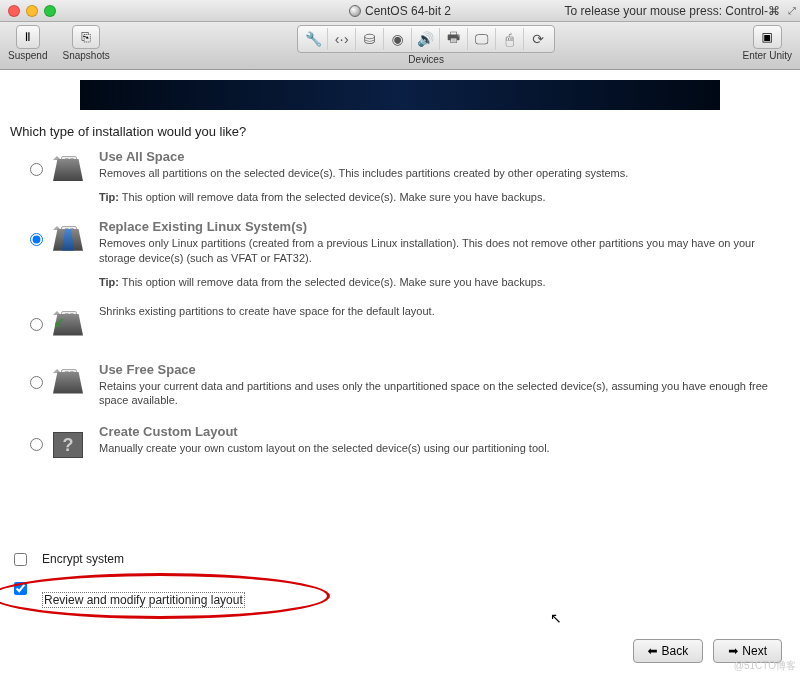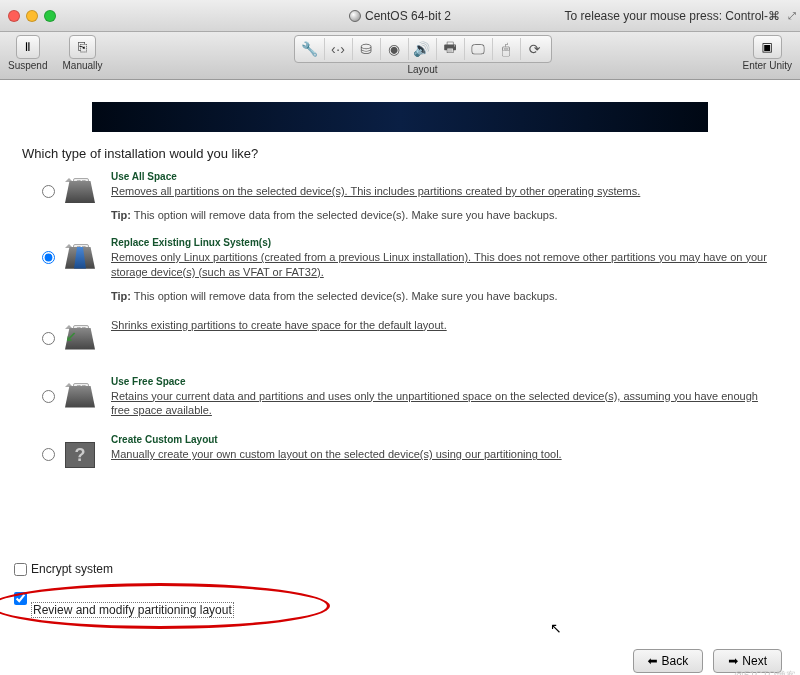--- a/index.html
+++ b/index.html
@@ -1,54 +1,54 @@
 <!DOCTYPE html>
 <html><head>
   <meta charset="utf-8">
   <style>
     * { margin: 0; padding: 0; box-sizing: border-box; }
     body { font-family: "Lucida Grande", "Helvetica Neue", sans-serif; font-size: 12px; background: #fff; width: 800px; height: 675px; overflow: hidden; position: relative; }
-    .titlebar { height: 32px; background: linear-gradient(#eeeeee, #d6d6d6); display: flex; align-items: center; border-bottom: 1px solid #aaa; position: relative; }
+    .titlebar { height: 22px; background: linear-gradient(#eeeeee, #d6d6d6); display: flex; align-items: center; border-bottom: 1px solid #aaa; position: relative; }
     .traffic { display: flex; gap: 6px; padding-left: 8px; }
     .tl { width: 12px; height: 12px; border-radius: 50%; border: 1px solid rgba(0,0,0,0.2); }
     .tl.r { background: #ff5f57; } .tl.y { background: #febc2e; } .tl.g { background: #28c840; }
     .title-center { position: absolute; left: 50%; transform: translateX(-50%); display: flex; align-items: center; gap: 4px; color: #333; font-size: 12px; }
     .title-disk { width: 12px; height: 12px; border-radius: 50%; background: radial-gradient(circle at 35% 35%, #fff, #888); border: 1px solid #666; }
     .title-right { position: absolute; right: 20px; color: #333; font-size: 12px; text-align: center; }
     .expand-icon { position: absolute; right: 4px; color: #555; font-size: 10px; }
     .toolbar { height: 48px; background: linear-gradient(#eaeaea, #c9c9c9); border-bottom: 1px solid #999; display: flex; align-items: flex-start; justify-content: space-between; padding: 3px 8px 0; }
     .tb-group { display: flex; flex-direction: column; align-items: center; }
     .tb-icons { display: flex; gap: 0; border: 1px solid #aaa; border-radius: 4px; background: linear-gradient(#fafafa,#dedede); padding: 2px; }
     .tb-icons.single { padding: 4px 8px; }
     .tb-btn { width: 28px; height: 22px; display: flex; align-items: center; justify-content: center; color: #555; font-size: 14px; border-right: 1px solid #ccc; cursor: pointer; }
     .tb-btn:last-child { border-right: none; }
     .tb-label { font-size: 10px; color: #333; margin-top: 1px; }
     .tb-left { display: flex; gap: 15px; }
     .tb-mid { display: flex; flex-direction: column; align-items: center; }
-    .content { padding: 12px; background: #fff; height: calc(675px - 70px); position: relative; overflow: hidden; }
+    .content { padding: 0; background: #fff; height: calc(675px - 70px); position: relative; overflow: hidden; }
     .top-banner { height: 30px; margin: 10px 80px 10px 80px; background: linear-gradient(90deg, #000814, #0a1f44, #000814); }
     .question { font-size: 13px; color: #222; padding: 4px 10px 10px; }
     .options { padding: 0 10px 0 30px; }
     .opt { display: flex; align-items: flex-start; gap: 10px; margin-bottom: 16px; }
     .radio-col { padding-top: 14px; }
     .icon-col { width: 36px; padding-top: 0; }
     .os-icon { width: 34px; height: 32px; position: relative; }
     .os-label { position: absolute; top: -3px; left: 8px; background: #eee; border: 1px solid #aaa; border-radius: 2px; font-size: 7px; padding: 0 2px; color: #888; }
     .os-tri { position: absolute; top: -3px; left: 0; width: 0; height: 0; border-left: 4px solid transparent; border-right: 4px solid transparent; border-bottom: 4px solid #aaa; }
     .disk-body { width: 30px; height: 22px; background: linear-gradient(#888, #444); clip-path: polygon(15% 0, 85% 0, 100% 100%, 0 100%); margin-top: 10px; position: relative; }
     .disk-body.blue::before { content: ""; position: absolute; inset: 0; background: linear-gradient(#4a88d6, #1a4a8a); clip-path: polygon(40% 0, 60% 0, 70% 100%, 30% 100%); }
     .disk-body.greenarrow::after { content: "↙"; position: absolute; left: 0; top: 0; color: #3a8a3a; font-size: 14px; font-weight: bold; }
     .qmark { width: 30px; height: 26px; background: #666; border: 1px solid #444; color: #ccc; display: flex; align-items: center; justify-content: center; font-size: 18px; font-weight: bold; margin-top: 8px; }
     .text-col { flex: 1; }
-    .opt-title { font-size: 10px; font-weight: bold; color: #14532d; margin-bottom: 2px; }
-    .opt-desc { font-size: 11px; color: #444; line-height: 1.35; text-decoration: underline; }
+    .opt-title { font-size: 13px; font-weight: bold; color: #737373; margin-bottom: 2px; }
+    .opt-desc { font-size: 11px; color: #444; line-height: 1.35; }
     .opt-tip { font-size: 11px; color: #444; margin-top: 10px; }
     .opt-tip b { font-weight: bold; }
     .checkboxes { position: absolute; left: 14px; bottom: 65px; font-size: 12px; color: #222; }
-    .cb-row { display: flex; align-items: center; gap: 4px; margin-bottom: 2px; }
+    .cb-row { display: flex; align-items: center; gap: 15px; margin-bottom: 2px; }
     .cb-row.highlighted { position: relative; }
     .cb-row.highlighted span { border: 1px dotted #777; padding: 0 1px; margin-top: 24px; }
     .red-oval { position: absolute; left: -10px; bottom: 56px; width: 340px; height: 46px; border: 3px solid #d40000; border-radius: 50%; pointer-events: none; }
     .footer { position: absolute; bottom: 12px; right: 18px; display: flex; gap: 10px; }
     .nav-btn { background: linear-gradient(#f6f6f6,#e0e0e0); border: 1px solid #999; border-radius: 4px; padding: 4px 14px; font-size: 12px; display: flex; align-items: center; gap: 4px; cursor: pointer; }
     .cursor { position: absolute; left: 550px; top: 540px; font-size: 14px; color: #000; }
     .watermark { position: absolute; right: 4px; bottom: 2px; font-size: 10px; color: #ccc; margin-left: 20px; }
     input[type=radio], input[type=checkbox] { cursor: pointer; }
   </style>
 </head>
@@ -73,36 +73,36 @@
     <div class="tb-group">
       <div class="tb-icons single">
           <span>Ⅱ</span>
         </div>
       <div class="tb-label">Suspend</div>
     </div>
     <div class="tb-group">
       <div class="tb-icons single">
           <span>⎘</span>
         </div>
-      <div class="tb-label">Manually</div>
+      <div class="tb-label">Snapshots</div>
     </div>
   </div>
   <div class="tb-mid">
     <div class="tb-icons">
       <div class="tb-btn">🔧</div>
       <div class="tb-btn">‹·›</div>
       <div class="tb-btn">⛁</div>
       <div class="tb-btn">◉</div>
       <div class="tb-btn">🔊</div>
       <div class="tb-btn">🖶</div>
       <div class="tb-btn">🖵</div>
       <div class="tb-btn">🖱</div>
       <div class="tb-btn">⟳</div>
     </div>
-    <div class="tb-label">Layout</div>
+    <div class="tb-label">Devices</div>
   </div>
   <div class="tb-group">
     <div class="tb-icons single">
         <span>▣</span>
       </div>
     <div class="tb-label">Enter Unity</div>
   </div>
 </div>
 
 <div class="content">

